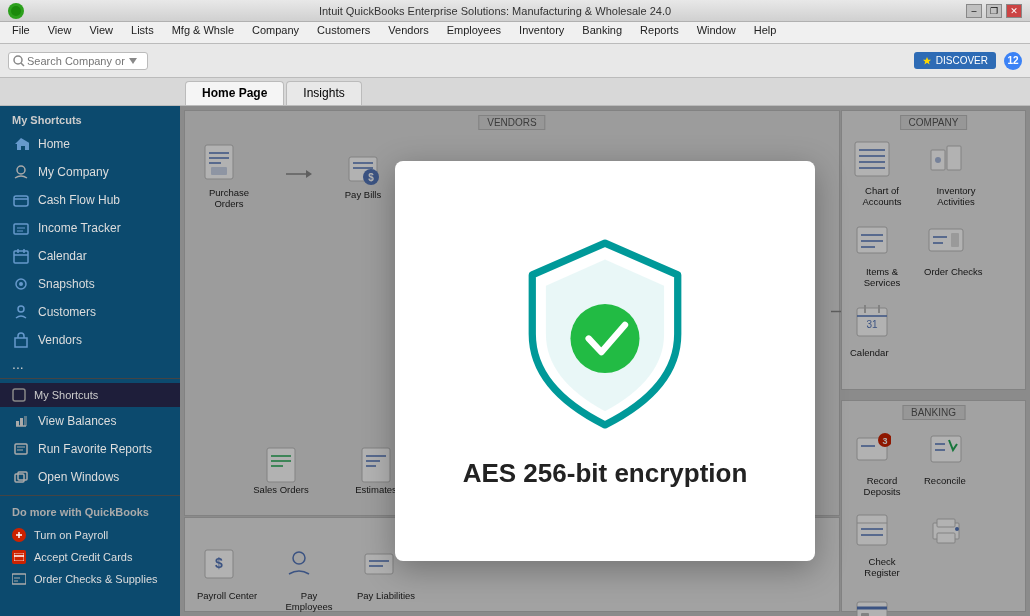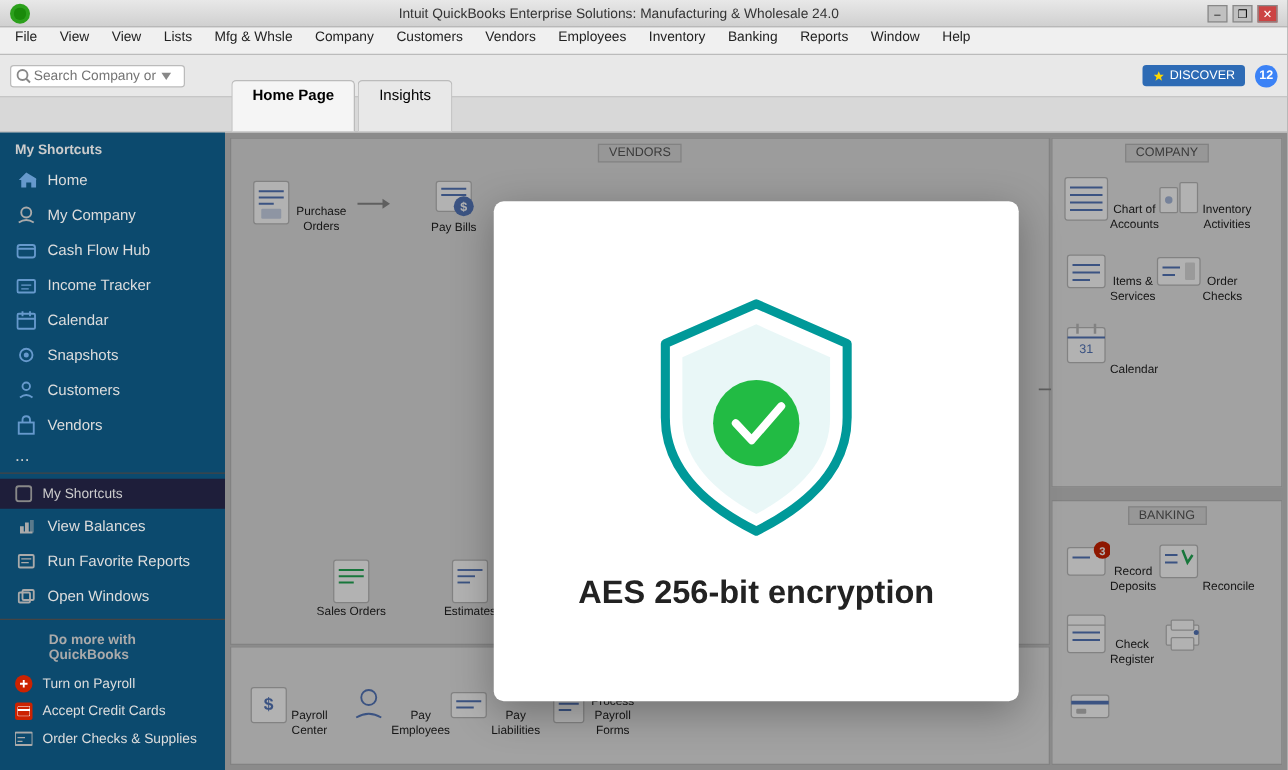--- a/index.html
+++ b/index.html
@@ -50,21 +50,21 @@
     
     .tab-bar {
       height: 28px;
       background: #d8d8d8;
       display: flex;
       align-items: flex-end;
       padding-left: 185px;
       border-bottom: 1px solid #bbb;
     }
     .tab {
-      padding: 4px 16px 22px;
+      padding: 4px 16px 5px;
       font-size: 12px;
       cursor: pointer;
       border: 1px solid #bbb;
       border-bottom: none;
       border-radius: 4px 4px 0 0;
       background: #e8e8e8;
       margin-right: 2px;
     }
     .tab.active { background: #f5f5f5; font-weight: bold; }
 
@@ -154,26 +154,26 @@
       width: 200px;
       height: 200px;
       margin-bottom: 24px;
     }
     .modal-title {
       font-size: 26px;
       font-weight: bold;
       color: #222;
       text-align: right;
     }
-    .qb-icon { display: flex; align-items: flex-end; width: 72px; cursor: pointer; padding: 4px; }
+    .qb-icon { display: flex; flex-direction: column; align-items: flex-start; width: 72px; cursor: pointer; padding: 4px; }
     .qb-icon-box { width: 44px; height: 44px; display: flex; align-items: center; justify-content: center; margin-bottom: 4px; }
     .qb-icon-label { font-size: 9.5px; text-align: center; color: #222; line-height: 1.2; }
 
     
-    .do-more { padding: 6px 12px; font-size: 11px; color: #aaa; font-weight: bold; margin-left: 27px; }
+    .do-more { padding: 6px 12px; font-size: 11px; color: #aaa; font-weight: bold; }
     .do-more-item { display: flex; align-items: center; padding: 4px 12px; cursor: pointer; font-size: 11px; color: #ddd; gap: 8px; }
   </style>
 </head>
 <body>
 
 <div class="title-bar">
   <div class="title-bar-logo">
     <svg width="10" height="10" viewBox="0 0 10 10">
         <circle cx="5" cy="5" r="5" fill="#1a8a0a"></circle>
       </svg>
@@ -632,31 +632,20 @@
           <div class="qb-icon-box">
             <svg width="36" height="36" viewBox="0 0 36 36">
                 <rect x="4" y="8" width="28" height="20" rx="2" fill="white" stroke="#bbb"></rect>
                 <line x1="8" y1="15" x2="28" y2="15" stroke="#5577bb" stroke-width="1.5"></line>
                 <line x1="8" y1="20" x2="22" y2="20" stroke="#5577bb" stroke-width="1.5"></line>
               </svg>
           </div>
           <span class="qb-icon-label">Pay Liabilities</span>
         </div>
 
-        <div class="qb-icon">
-          <div class="qb-icon-box">
-            <svg width="36" height="36" viewBox="0 0 36 36">
-                <rect x="6" y="4" width="24" height="28" rx="2" fill="white" stroke="#bbb"></rect>
-                <line x1="10" y1="12" x2="26" y2="12" stroke="#5577bb" stroke-width="1.5"></line>
-                <line x1="10" y1="17" x2="26" y2="17" stroke="#5577bb" stroke-width="1.5"></line>
-                <line x1="10" y1="22" x2="20" y2="22" stroke="#5577bb" stroke-width="1.5"></line>
-              </svg>
-          </div>
-          <span class="qb-icon-label">Process Payroll Forms</span>
-        </div>
 
       </div>
     </div>
 
     <div class="modal-overlay">
       <div class="modal">
 
         <svg class="modal-shield" viewBox="0 0 200 220" xmlns="http://www.w3.org/2000/svg">
 
           <path d="M100 10 L180 45 L180 110 Q180 170 100 210 Q20 170 20 110 L20 45 Z" fill="none" stroke="#009999" stroke-width="8" stroke-linejoin="round"></path>

